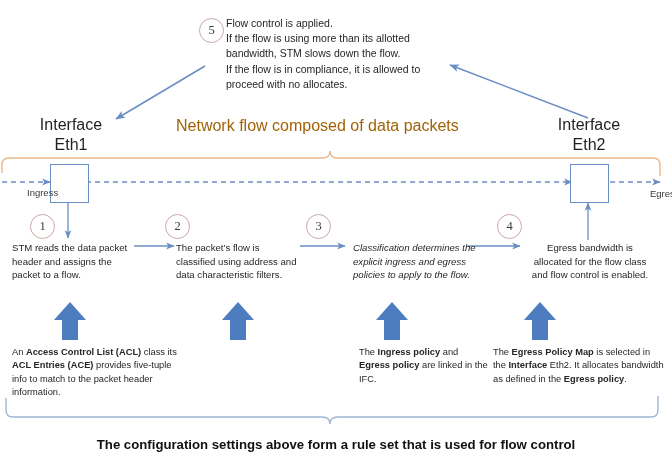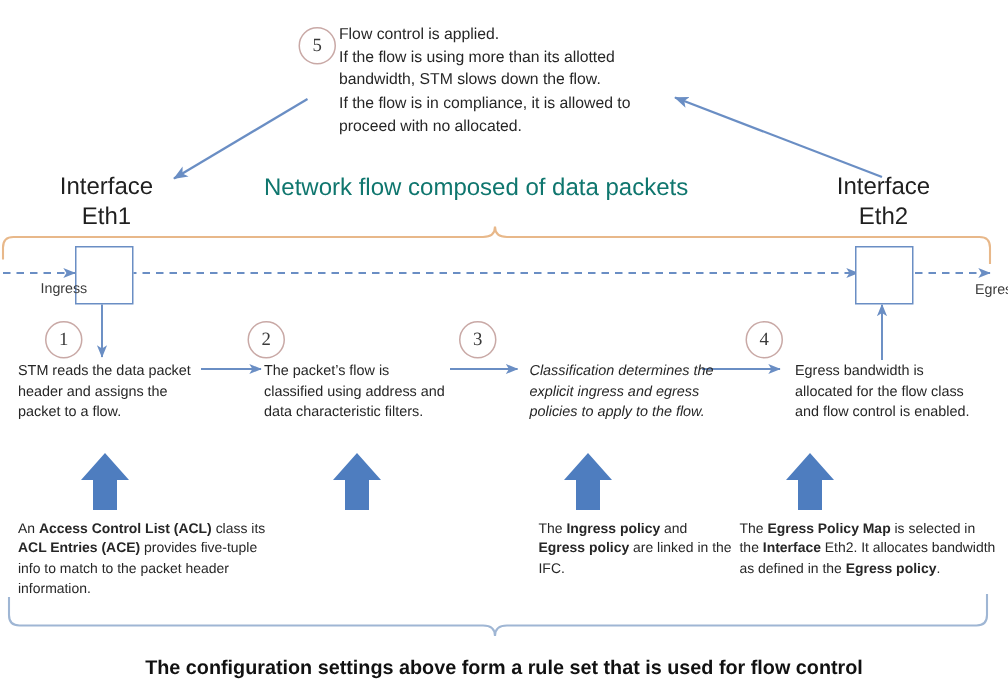--- a/index.html
+++ b/index.html
@@ -46,21 +46,21 @@
   
   .iface-label {
     font-size: 16px;
     line-height: 20px;
     text-align: center;
     color: #1f1f1f;
     width: 120px;
   }
   .flow-title {
     font-size: 16px;
-    color: #0f766e;
+    color: #a16207;
     left: 176px;
     top: 117px;
     white-space: nowrap;
   }
 
   
   .iface-box {
     width: 37px;
     height: 37px;
     border: 1.3px solid #6a8ec4;
@@ -175,21 +175,21 @@
   </svg>
 
   <div class="abs" style="left:199px; top:18px;">
     <div class="num-circle">5</div>
   </div>
   <div class="abs step5-text">
     <div>Flow control is applied.</div>
     <div>If the flow is using more than its allotted</div>
     <div>bandwidth, STM slows down the flow.</div>
     <div>If the flow is in compliance, it is allowed to</div>
-    <div>proceed with no allocated.</div>
+    <div>proceed with no allocates.</div>
   </div>
 
   <div class="abs iface-label" style="left:11px; top:115px;">
     <div>Interface</div>
     <div>Eth1</div>
   </div>
   <div class="abs iface-label" style="left:529px; top:115px;">
     <div>Interface</div>
     <div>Eth2</div>
   </div>
@@ -211,21 +211,21 @@
   <div class="abs" style="left:306px; top:214px;">
     <div class="num-circle">3</div>
   </div>
   <div class="abs" style="left:497px; top:214px;">
     <div class="num-circle">4</div>
   </div>
 
   <div class="abs step-text" style="left:12px; top:241px; width:118px;">STM reads the data packet  header and assigns the packet to a flow.</div>
   <div class="abs step-text" style="left:176px; top:241px; width:122px;">The packet’s flow is classified using address and data characteristic filters.</div>
   <div class="abs step-text" style="left:353px; top:241px; width:132px;font-style:italic;">Classification determines the explicit ingress and egress policies to apply to the flow.</div>
-  <div class="abs step-text" style="left:530px; top:241px; width:120px;">Egress bandwidth is allocated for the flow class and flow control is enabled.</div>
+  <div class="abs step-text" style="left:530px; top:241px; width:120px;text-align:center;">Egress bandwidth is allocated for the flow class and flow control is enabled.</div>
 
   <div class="abs note-text" style="left:12px; top:346px; width:170px;"><span>An </span><b>Access Control List (ACL)</b><span> class its </span><b>ACL Entries (ACE)</b><span> provides five-tuple info to match to the packet header information.</span></div>
   <div class="abs note-text" style="left:359px; top:346px; width:130px;"><span>The </span><b>Ingress policy</b><span> and </span><b>Egress policy</b><span> are linked in the IFC.</span></div>
   <div class="abs note-text" style="left:493px; top:346px; width:172px;"><span>The </span><b>Egress Policy Map</b><span> is selected in the </span><b>Interface</b><span> Eth2. It allocates bandwidth as defined in the </span><b>Egress policy</b><span>.</span></div>
 
   <div class="abs caption">The configuration settings above form a rule set that is used for flow control</div>
 
 </div>
 
 </body></html>

